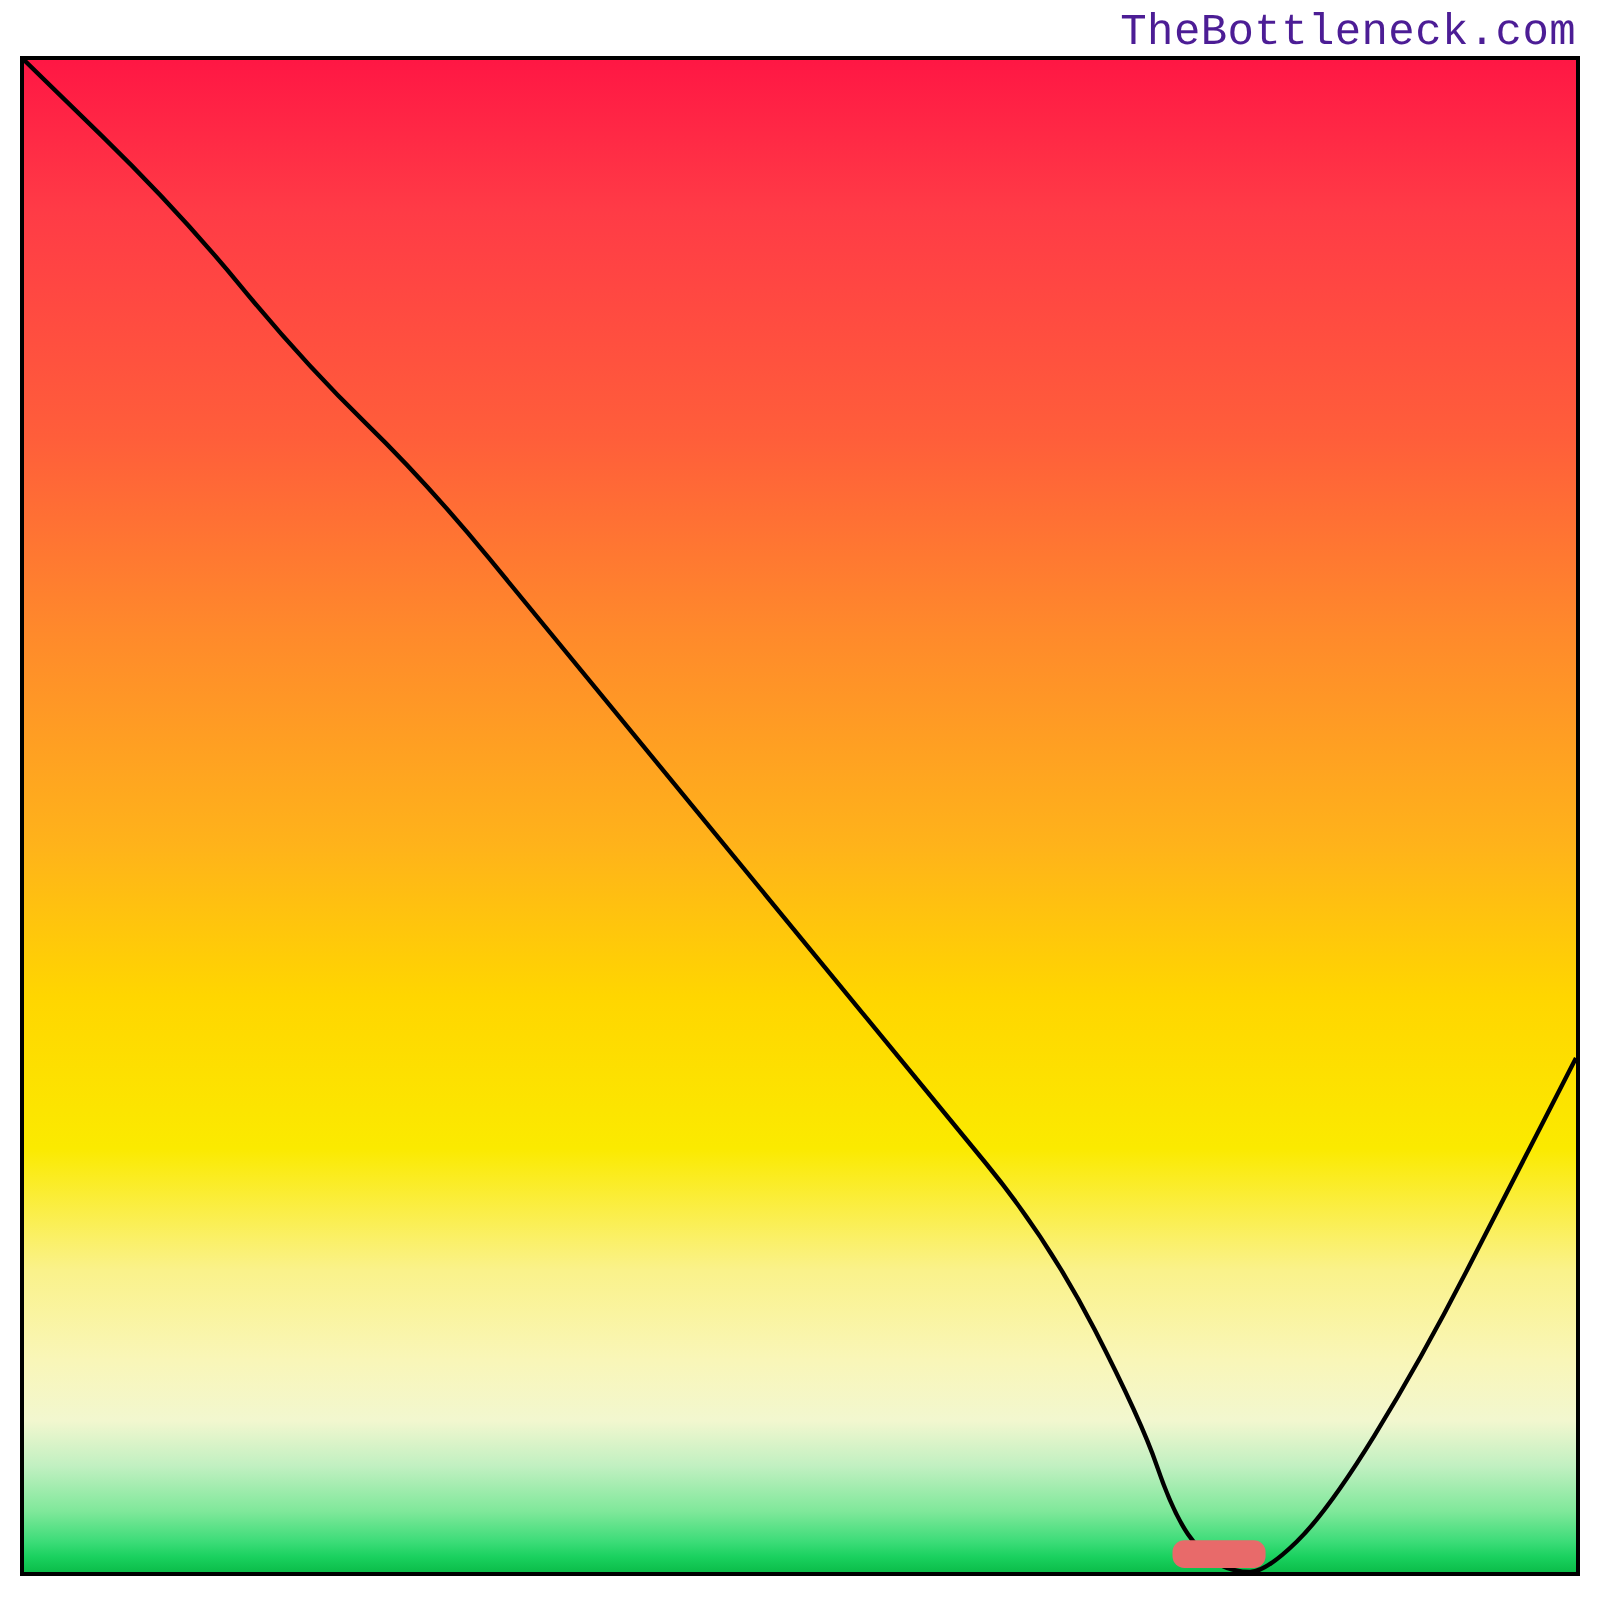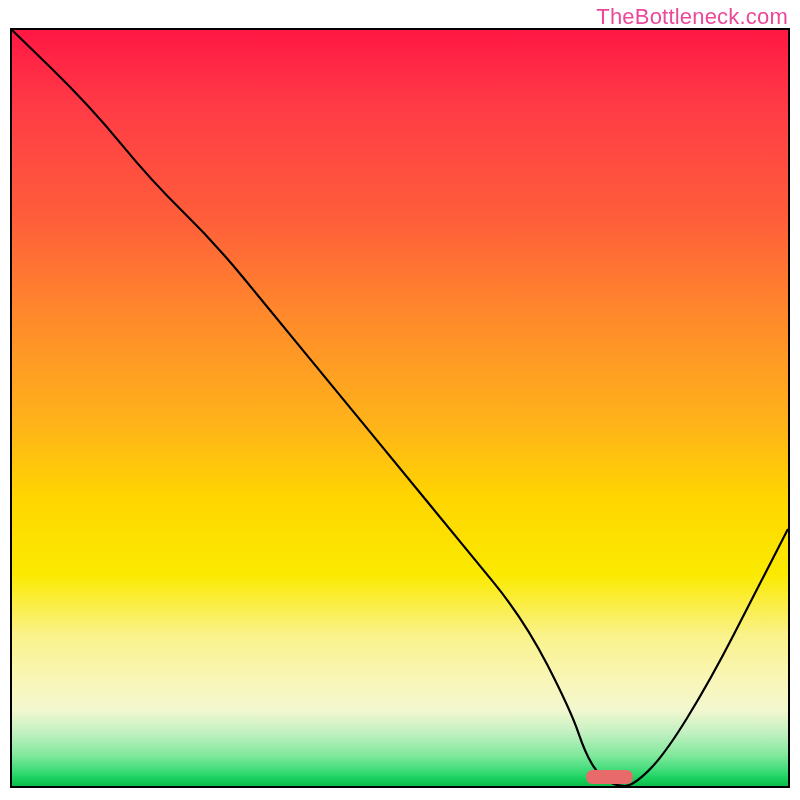--- a/index.html
+++ b/index.html
@@ -20,21 +20,21 @@
       #f2f7cf 90%,
       #c1f0c1 93%,
       #7fe89a 96%,
       #3cdc78 98%,
       #1ad15f 99%,
       #0bbd49 100%);
   }
   .curve-svg { position: absolute; inset: 0; width: 100%; height: 100%; }
   .curve { fill: none; stroke: #000; stroke-width: 2.2; }
   .marker { fill: #e86a6a; stroke: none; }
-  .watermark { position: absolute; top: 4px; right: 12px; color: #ec4899; font-size: 22px; font-weight: 400; letter-spacing: 0.2px; }
+  .watermark { position: absolute; top: 4px; right: 12px; color: #4c1d95; font-size: 22px; font-weight: 400; letter-spacing: 0.2px; font-family: Liberation Mono, monospace; }
 </style>
 </head>
 <body>
 
 <div class="watermark">TheBottleneck.com</div>
 
 <div class="frame">
   <div class="gradient"></div>
   <svg class="curve-svg" viewBox="0 0 780 760" preserveAspectRatio="none">
     <path class="curve" d="M 0,0 Q 0,0 39,38 Q 78,76 109.2,114 Q 140.4,152 171.60000000000002,182.40000000000003 Q 202.8,212.80000000000007 234.00000000000003,250.80000000000004 Q 265.20000000000005,288.8 296.4,326.8 Q 327.59999999999997,364.8 358.79999999999995,402.8 Q 390,440.8 421.2,478.79999999999995 Q 452.4,516.8 483.6,554.8 Q 514.8000000000001,592.8 538.2,638.4 Q 561.6,684 569.4000000000001,706.8 Q 577.2,729.6 585,741 Q 592.8,752.4 600.5999999999999,756.2 Q 608.4,760 616.2,760 Q 624,760 639.5999999999999,744.8 Q 655.1999999999999,729.6 678.5999999999999,691.6 Q 702,653.6 725.4,608 Q 748.8,562.4 764.4,532 T 780,501.59999999999997"></path>

